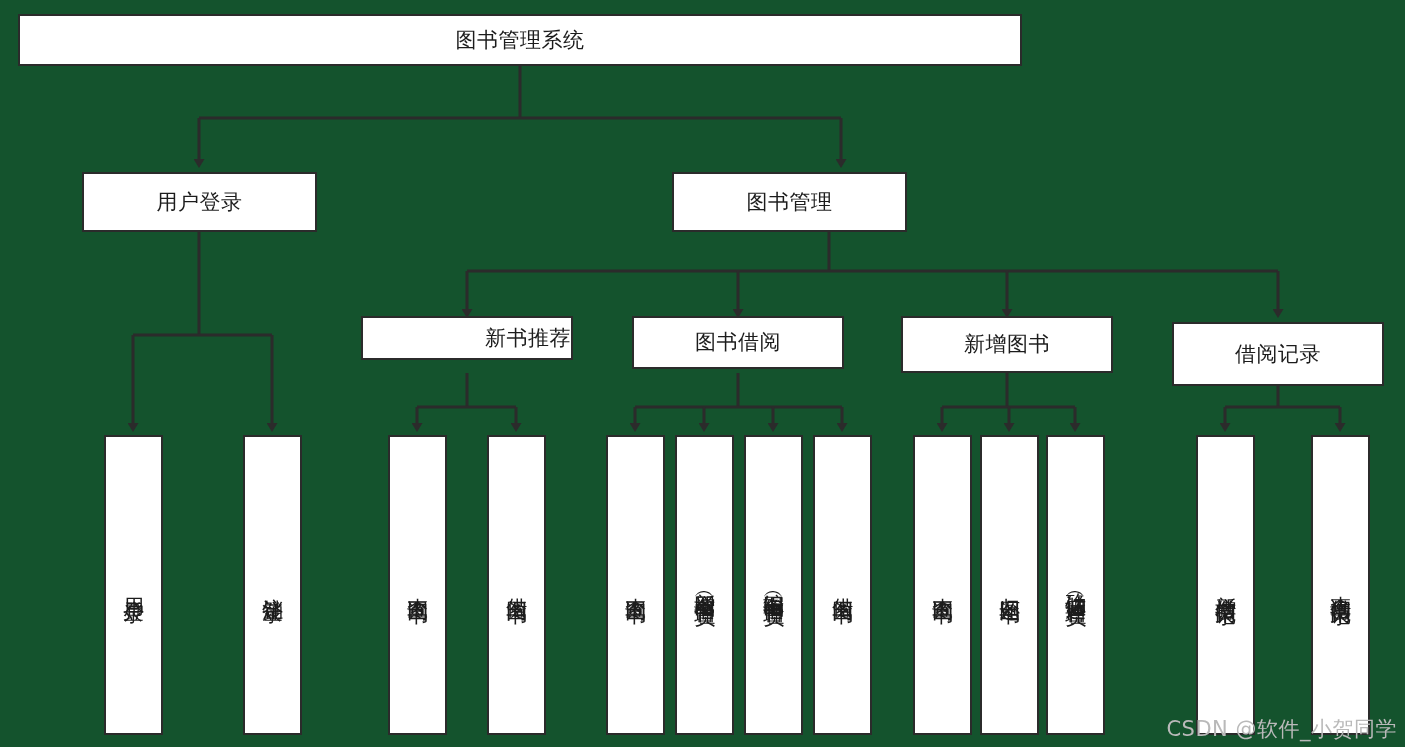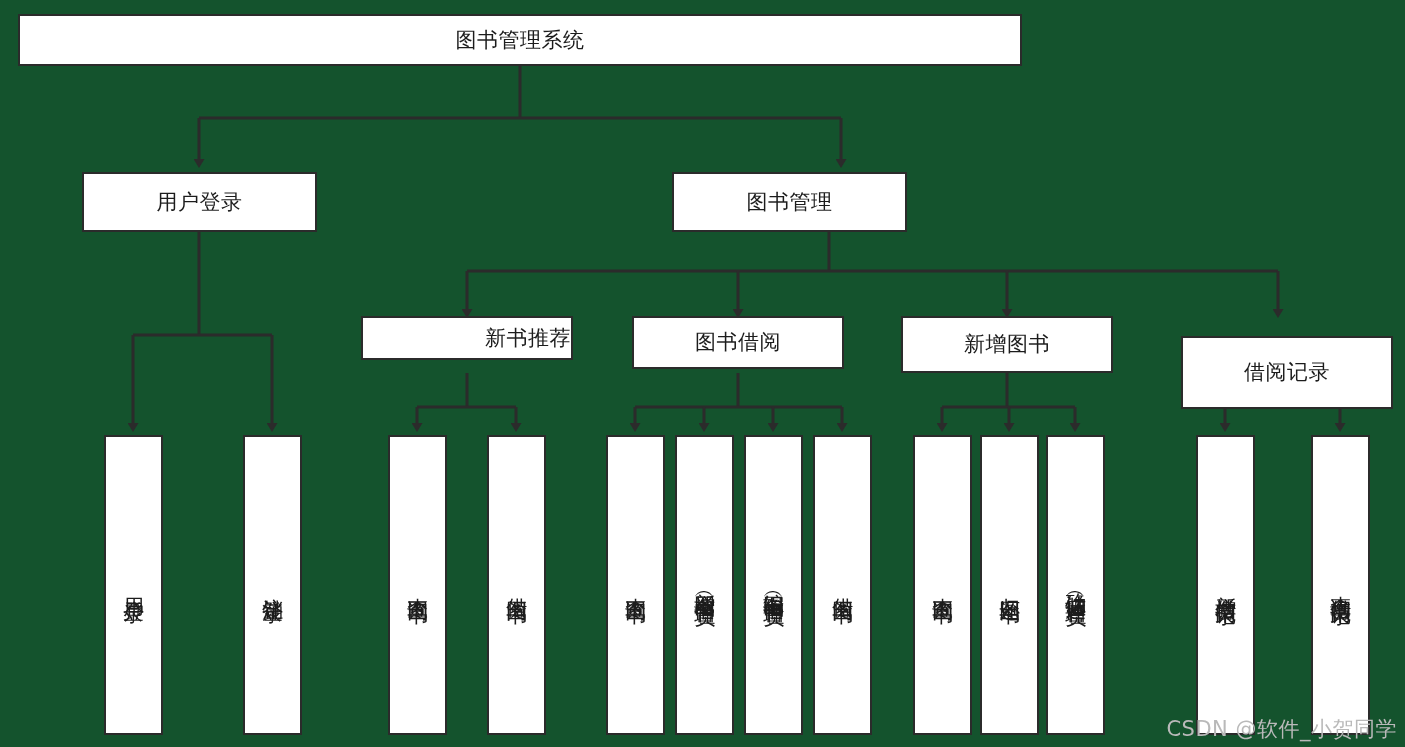--- a/index.html
+++ b/index.html
@@ -139,21 +139,21 @@
 
   <div class="node level3" style="left:361px; top:316px; width:212px; height:44px;justify-content:flex-end;">
     <span class="node-label">新书推荐</span>
   </div>
   <div class="node level3" style="left:632px; top:316px; width:212px; height:53px;">
     <span class="node-label">图书借阅</span>
   </div>
   <div class="node level3" style="left:901px; top:316px; width:212px; height:57px;">
     <span class="node-label">新增图书</span>
   </div>
-  <div class="node level3" style="left:1172px; top:336px; width:212px; height:73px;margin-left:9px;">
+  <div class="node level3" style="left:1172px; top:322px; width:212px; height:64px;">
     <span class="node-label">借阅记录</span>
   </div>
 
   <div class="node vertical" style="left:104px; top:435px; width:59px; height:300px;">
     <span class="node-label">用户登录</span>
   </div>
   <div class="node vertical" style="left:243px; top:435px; width:59px; height:300px;">
     <span class="node-label">注销登录</span>
   </div>
 

